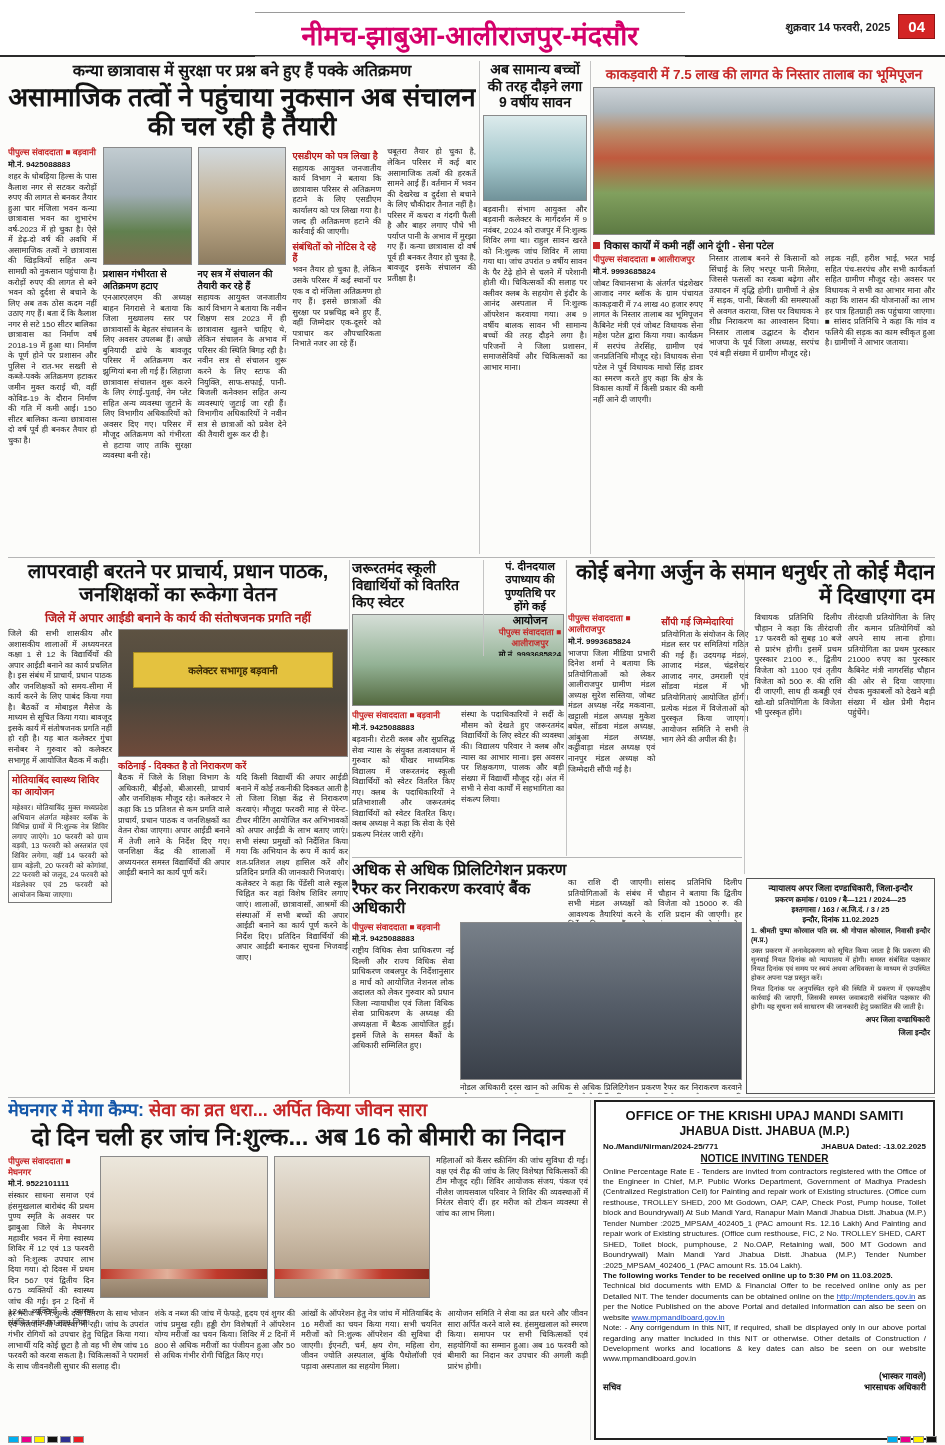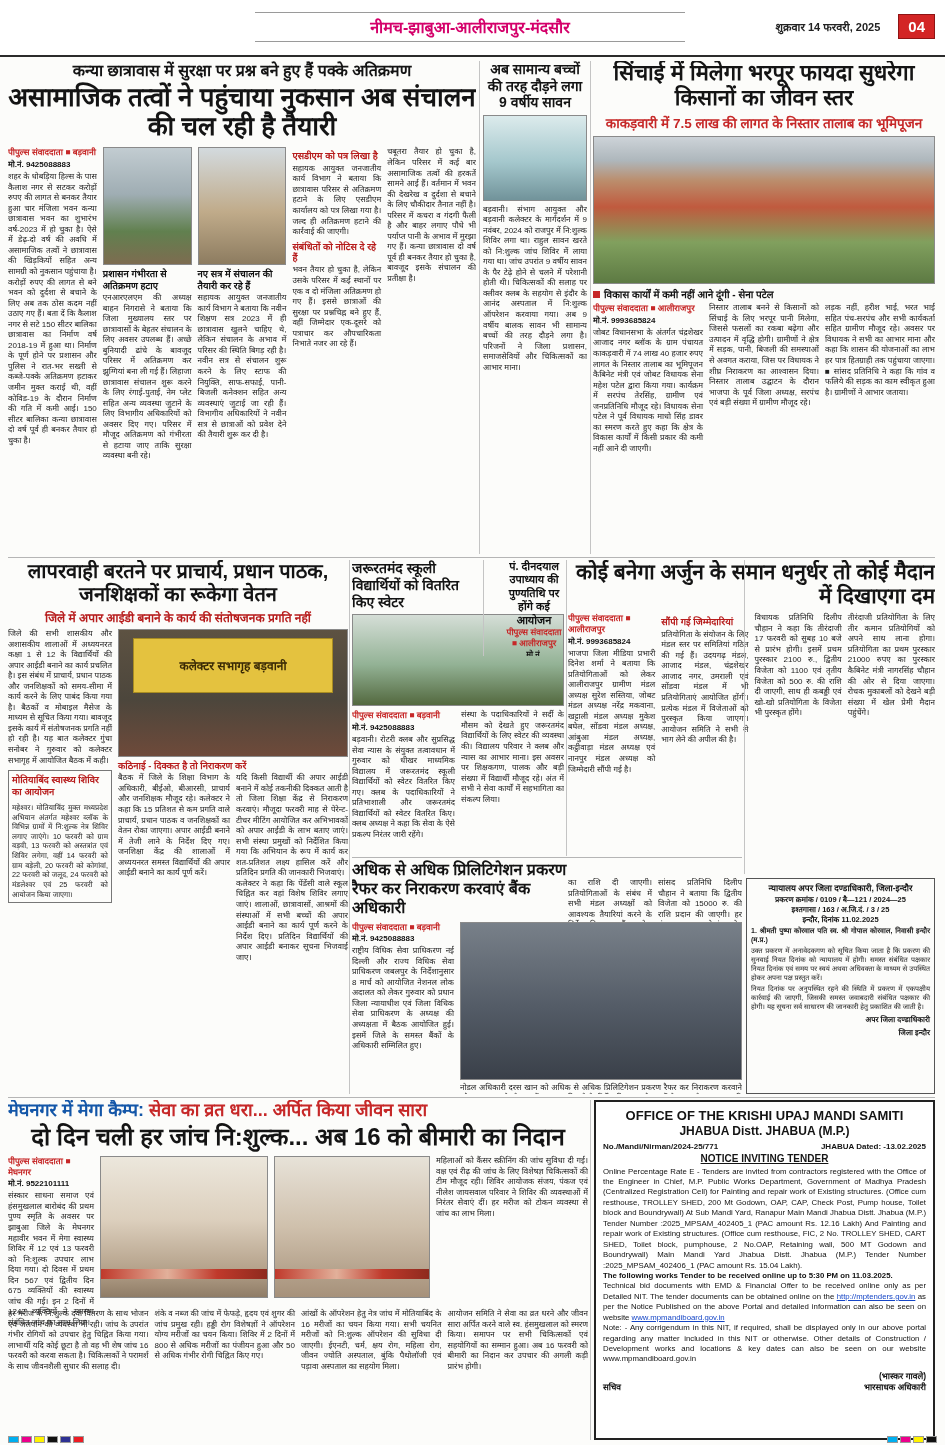--- a/index.html
+++ b/index.html
@@ -10,22 +10,22 @@
   .hr{position:absolute;height:1px;background:#b5b5b5}
   .vr{position:absolute;width:1px;background:#c4c4c4}
   
   #hdr{left:0;top:0;width:945px;height:57px;border-bottom:2px solid #2b2b2b;background:#fff}
   .logo{position:absolute;left:10px;top:6px;width:170px;text-align:center}
   .logo-row{display:flex;align-items:center;justify-content:center;gap:4px}
   .logo-a{font-size:19px;font-weight:800;color:#c62828;letter-spacing:.5px}
   .logo-b{font-size:19px;font-weight:800;color:#1b1b1b}
   .logo-sq{display:inline-block;width:9px;height:9px;background:#c62828}
   .site{font-size:8px;color:#555;margin-top:2px;border-top:1px solid #bbb;padding-top:1px}
-  .region{position:absolute;left:255px;top:12px;width:430px;text-align:center;font-size:16px;font-weight:800;color:#d4006a;border-top:1px solid #9a9a9a;border-bottom:1px solid #9a9a9a;padding:3px 0}
-  .dateblk{position:absolute;right:10px;top:14px;display:flex;align-items:center;gap:18px}
+  .region{position:absolute;left:255px;top:12px;width:430px;text-align:center;font-size:27px;font-weight:800;color:#d4006a;border-top:1px solid #9a9a9a;border-bottom:1px solid #9a9a9a;padding:3px 0}
+  .dateblk{position:absolute;right:10px;top:14px;display:flex;align-items:center;gap:8px}
   .date{font-size:11px;font-weight:700;color:#222}
   .pgno{background:#d32525;color:#fff;font-size:15px;font-weight:800;padding:3px 9px;border:1px solid #8f1414}
   
   .body{font-size:8px;line-height:1.32;text-align:justify;color:#222;word-break:break-word}
   .cols{display:flex;gap:6px}
   .col{flex:1;min-width:0}
   .byl{color:#c62828;font-weight:700;font-size:8.5px;line-height:1.25}
   .phone{font-size:8px;font-weight:700;color:#111;margin-bottom:3px}
   .photo{border:1px solid #8a8a8a;position:relative;width:100%}
   .bsub{font-weight:800;font-size:9.5px;line-height:1.2;margin:3px 0 2px;color:#101010}
@@ -46,28 +46,28 @@
   .headC{font-size:22px;font-weight:800;text-align:center;line-height:1.12}
   .subC{font-size:13.5px;font-weight:800;color:#c62828;text-align:center;margin:4px 0}
   .phC{height:148px;background:linear-gradient(180deg,#cdd3d8 0%,#aeb7bc 16%,#bb8d6c 30%,#c05a3e 48%,#81a05e 72%,#5d7a43 100%)}
   .capC{font-size:10px;font-weight:800;margin:3px 0 2px}
   .capC .sq{display:inline-block;width:7px;height:7px;background:#c62828;margin-right:4px}
   
   #artD{left:8px;top:560px;width:340px;height:534px}
   .headD{font-size:20px;font-weight:800;line-height:1.15;text-align:center}
   .subD{font-size:12px;font-weight:800;color:#b71c1c;text-align:center;margin:3px 0}
   .phD{height:128px;background:linear-gradient(180deg,#5d5242 0%,#4c463c 55%,#6e4a3a 100%)}
-  .banner{position:absolute;left:6%;top:8px;width:88%;background:#e4c23f;color:#3a2a05;font-size:12px;font-weight:800;text-align:center;padding:18px 0;border:1px solid #a88c22}
+  .banner{position:absolute;left:6%;top:22px;width:88%;background:#e4c23f;color:#3a2a05;font-size:10px;font-weight:800;text-align:center;padding:10px 0;border:1px solid #a88c22}
   .motibox{border:1px solid #777;padding:3px;margin-top:4px}
   .motit{font-size:9.5px;font-weight:800;color:#b71c1c;line-height:1.2;margin-bottom:6px}
   
   #artE{left:352px;top:560px;width:212px;height:296px}
   .headE{font-size:14px;font-weight:800;line-height:1.2}
   .phE{height:92px;background:linear-gradient(180deg,#d5ded7 0%,#93b295 55%,#53693f 100%);margin:4px 0}
-  #artF{left:483px;top:560px;width:81px;height:96px;border-left:1px solid #c4c4c4;padding-left:20px}
+  #artF{left:483px;top:560px;width:81px;height:96px;border-left:1px solid #c4c4c4;padding-left:12px}
   .headF{font-size:11px;font-weight:800;line-height:1.22;text-align:center;color:#101010}
   
   #artG{left:568px;top:560px;width:367px;height:316px}
   .headG{font-size:21px;font-weight:800;line-height:1.15;text-align:right;margin-bottom:5px}
   #artG2{left:568px;top:878px;width:174px;height:215px}
   
   #artH{left:352px;top:860px;width:390px;height:234px}
   .headH{font-size:16px;font-weight:800;line-height:1.2;width:230px}
   .phH{height:158px;background:linear-gradient(180deg,#788089 0%,#535b66 55%,#3a4049 100%)}
   
@@ -141,21 +141,20 @@
     </div>
   </section>
 
   <section id="artB" class="art">
     <h2 class="headB">अब सामान्य बच्चों की तरह दौड़ने लगा 9 वर्षीय सावन</h2>
     <div class="photo phB"></div>
     <p class="body">बड़वानी। संभाग आयुक्त और बड़वानी कलेक्टर के मार्गदर्शन में 9 नवंबर, 2024 को राजपुर में नि:शुल्क शिविर लगा था। राहुल सावन खरते को नि:शुल्क जांच शिविर में लाया गया था। जांच उपरांत 9 वर्षीय सावन के पैर टेढ़े होने से चलने में परेशानी होती थी। चिकित्सकों की सलाह पर क्लीवर क्लब के सहयोग से इंदौर के आनंद अस्पताल में नि:शुल्क ऑपरेशन करवाया गया। अब 9 वर्षीय बालक सावन भी सामान्य बच्चों की तरह दौड़ने लगा है। परिजनों ने जिला प्रशासन, समाजसेवियों और चिकित्सकों का आभार माना।</p>
   </section>
 
   <section id="artC" class="art">
-    <h1 class="headC">सिंचाई में मिलेगा भरपूर फायदा सुधरेगा किसानों का जीवन स्तर</h1>
     <div class="subC">काकड़वारी में 7.5 लाख की लागत के निस्तार तालाब का भूमिपूजन</div>
     <div class="photo phC"></div>
     <div class="capC"><span class="sq"></span><span>विकास कार्यों में कमी नहीं आने दूंगी - सेना पटेल</span></div>
     <div class="cols">
       <div class="col">
         <div class="byl">पीपुल्स संवाददाता ■ आलीराजपुर</div>
         <div class="phone">मो.नं. 9993685824</div>
         <p class="body">जोबट विधानसभा के अंतर्गत चंद्रशेखर आजाद नगर ब्लॉक के ग्राम पंचायत काकड़वारी में 74 लाख 40 हजार रुपए लागत के निस्तार तालाब का भूमिपूजन कैबिनेट मंत्री एवं जोबट विधायक सेना महेश पटेल द्वारा किया गया। कार्यक्रम में सरपंच तेरसिंह, ग्रामीण एवं जनप्रतिनिधि मौजूद रहे। विधायक सेना पटेल ने पूर्व विधायक माधो सिंह डावर का स्मरण करते हुए कहा कि क्षेत्र के विकास कार्यों में किसी प्रकार की कमी नहीं आने दी जाएगी।</p>
       </div>
       <div class="col">

